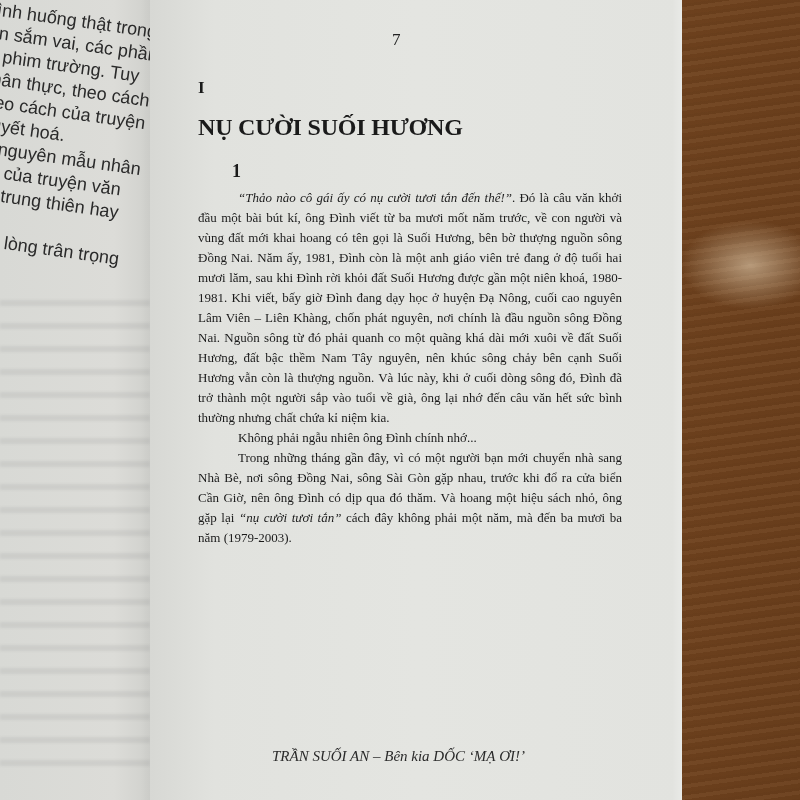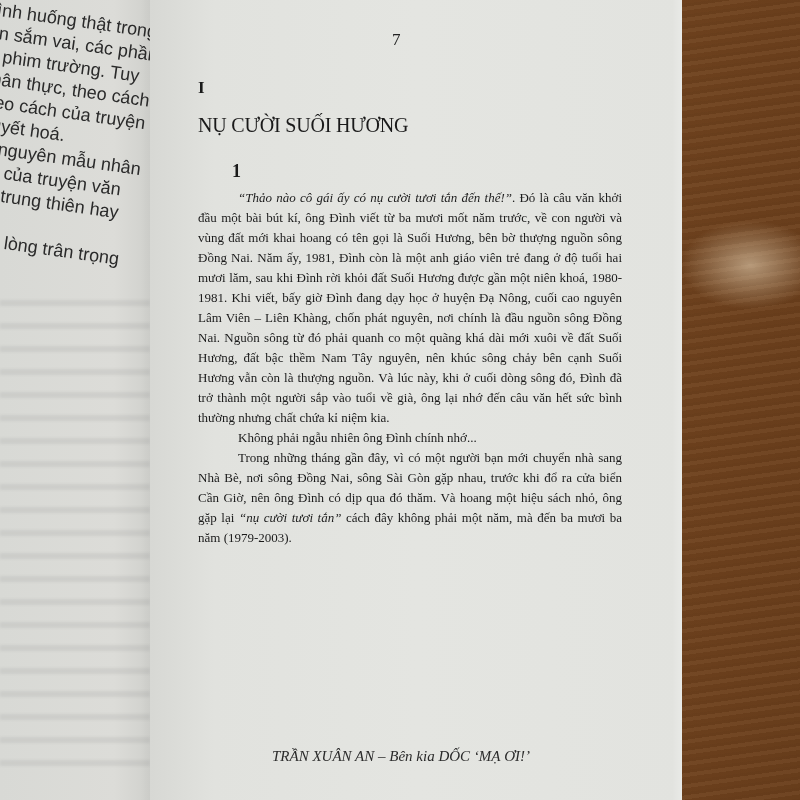--- a/index.html
+++ b/index.html
@@ -48,21 +48,21 @@
       content: ""; position: absolute; right: 0; top: 0; width: 10px; height: 100%;
       background: linear-gradient(90deg, rgba(255,255,255,0), rgba(255,255,255,0.25));
     }
     .page-number {
       position: absolute; left: 242px; top: 30px; font-size: 17px; color: #222;
     }
     .chapter-roman {
       position: absolute; left: 48px; top: 78px; font-size: 17px; font-weight: bold; color: #1a1a1a;
     }
     .chapter-title {
-      position: absolute; left: 48px; top: 114px; font-size: 20px; font-weight: normal; color: #1a1a1a;
+      position: absolute; left: 48px; top: 114px; font-size: 24px; font-weight: bold; color: #1a1a1a;
       letter-spacing: -0.2px;
     }
     .section-num {
       position: absolute; left: 82px; top: 161px; font-size: 18px; font-weight: bold; color: #1a1a1a;
     }
     .body-text {
       position: absolute; left: 48px; top: 188px; width: 424px;
       font-size: 13px; line-height: 20px; color: #1b1b1b;
       text-align: justify;
     }
@@ -104,14 +104,14 @@
   <div class="chapter-roman">I</div>
   <div class="chapter-title">NỤ CƯỜI SUỐI HƯƠNG</div>
   <div class="section-num">1</div>
 
   <div class="body-text">
     <p class="first"><span class="quote">“Thảo nào cô gái ấy có nụ cười tươi tắn đến thế!”</span><span>. Đó là câu văn khởi đầu một bài bút kí, ông Đình viết từ ba mươi mốt năm trước, về con người và vùng đất mới khai hoang có tên gọi là Suối Hương, bên bờ thượng nguồn sông Đồng Nai. Năm ấy, 1981, Đình còn là một anh giáo viên trẻ đang ở độ tuổi hai mươi lăm, sau khi Đình rời khỏi đất Suối Hương được gần một niên khoá, 1980-1981. Khi viết, bấy giờ Đình đang dạy học ở huyện Đạ Nông, cuối cao nguyên Lâm Viên – Liên Khàng, chốn phát nguyên, nơi chính là đầu nguồn sông Đồng Nai. Nguồn sông từ đó phải quanh co một quãng khá dài mới xuôi về đất Suối Hương, đất bậc thềm Nam Tây nguyên, nên khúc sông chảy bên cạnh Suối Hương vẫn còn là thượng nguồn. Và lúc này, khi ở cuối dòng sông đó, Đình đã trở thành một người sắp vào tuổi về già, ông lại nhớ đến câu văn hết sức bình thường nhưng chất chứa kỉ niệm kia.</span></p>
     <p>Không phải ngẫu nhiên ông Đình chính nhớ...</p>
     <p><span>Trong những tháng gần đây, vì có một người bạn mới chuyển nhà sang Nhà Bè, nơi sông Đồng Nai, sông Sài Gòn gặp nhau, trước khi đổ ra cửa biển Cần Giờ, nên ông Đình có dịp qua đó thăm. Và hoang một hiệu sách nhỏ, ông gặp lại </span><span class="it">“nụ cười tươi tắn”</span><span> cách đây không phải một năm, mà đến ba mươi ba năm (1979-2003).</span></p>
   </div>
 
-  <div class="footer">TRẦN XUÂN AN – Bên kia DỐC ‘MẠ ƠI!’</div>
+  <div class="footer">TRẦN SUỐI AN – Bên kia DỐC ‘MẠ ƠI!’</div>
 </div>
 
 </body></html>

